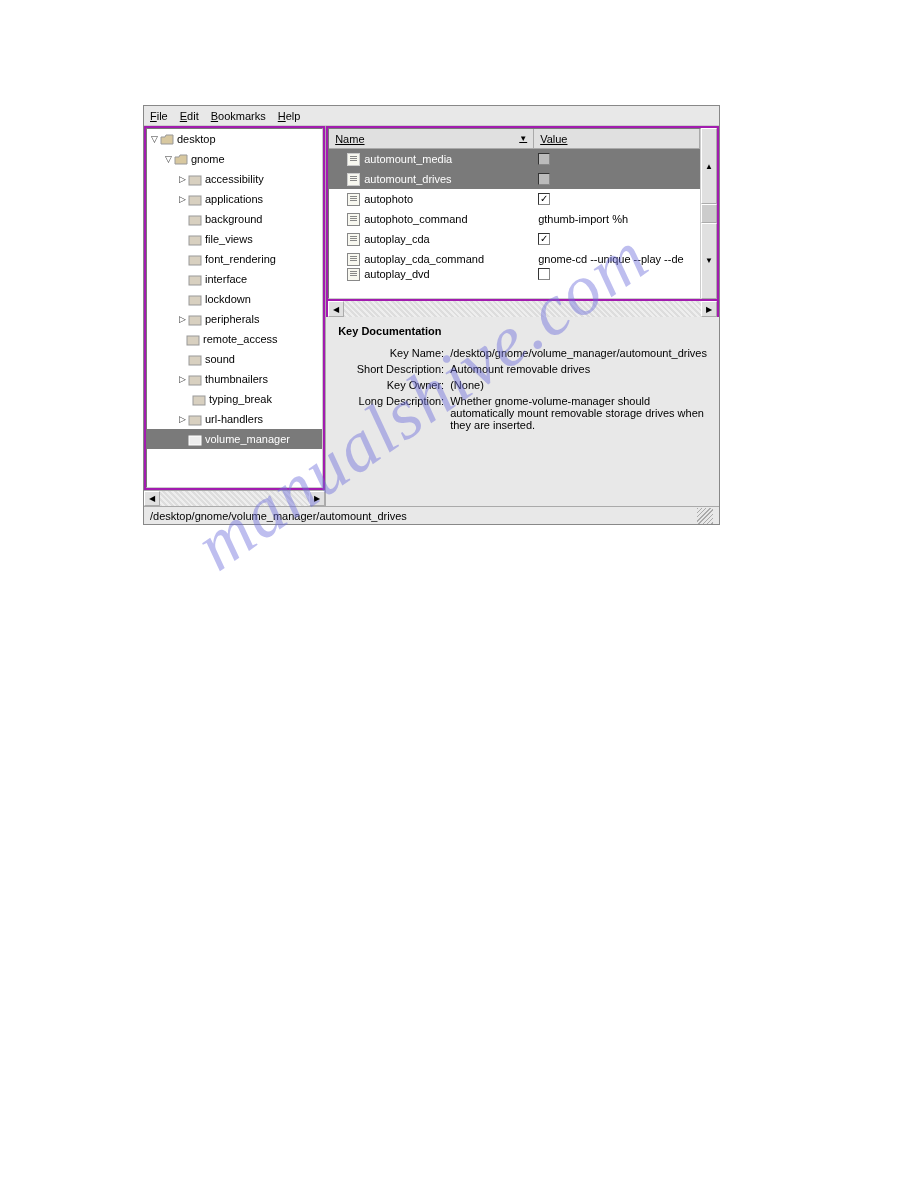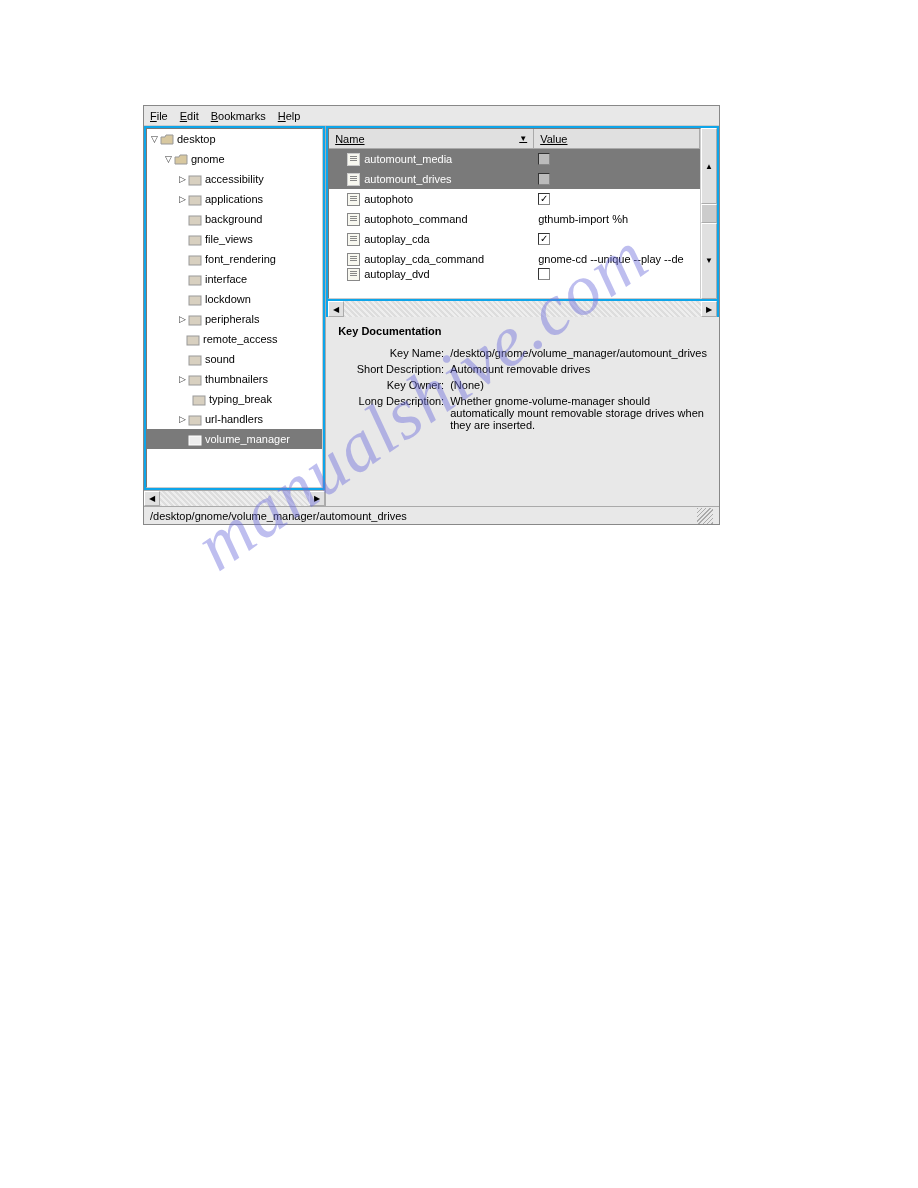--- a/index.html
+++ b/index.html
@@ -1,17 +1,17 @@
 <!DOCTYPE html>
 <html><head>
 <meta charset="utf-8">
 <style>
 * { margin: 0; padding: 0; box-sizing: border-box; font-family: Arial, sans-serif; font-size: 11px; }
 body { background: #fff; position: relative; width: 918px; height: 1188px; }
-.window { position: absolute; top: 105px; left: 143px; width: 577px; height: 420px; border: 1px solid #888; background: #0ea5e9; }
+.window { position: absolute; top: 105px; left: 143px; width: 577px; height: 420px; border: 1px solid #888; background: #a21caf; }
 .menubar { height: 20px; background: #e8e8e8; border-bottom: 1px solid #ccc; display: flex; align-items: center; padding: 0 6px; gap: 12px; }
 .menubar span { cursor: default; }
 .menubar .ul { text-decoration: underline; }
 .body { display: flex; height: 380px; }
 .left-pane { width: 213px; border-right: 1px solid #aaa; display: flex; flex-direction: column; position: relative; }
 .tree { flex: 1; overflow: hidden; background: #fff; border: 1px inset #ccc; margin: 2px; }
 .tree-row { display: flex; align-items: center; height: 20px; white-space: nowrap; color: #000; }
 .tree-row.selected { background: #7a7a7a; color: #fff; }
 .exp { width: 11px; text-align: center; font-size: 9px; color: #333; }
 .exp.open::before { content: "▽"; }

